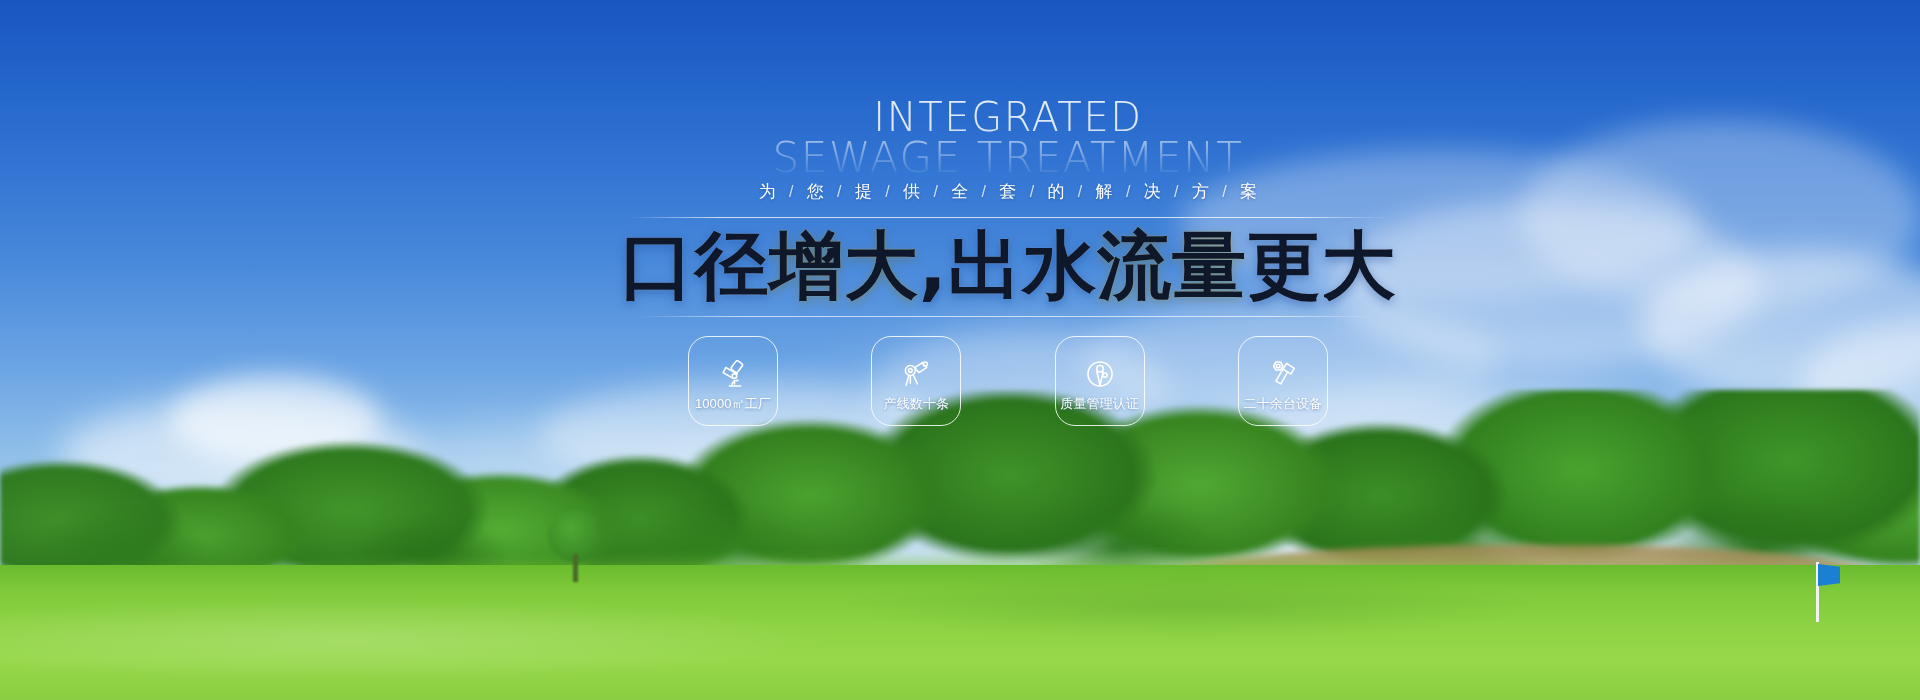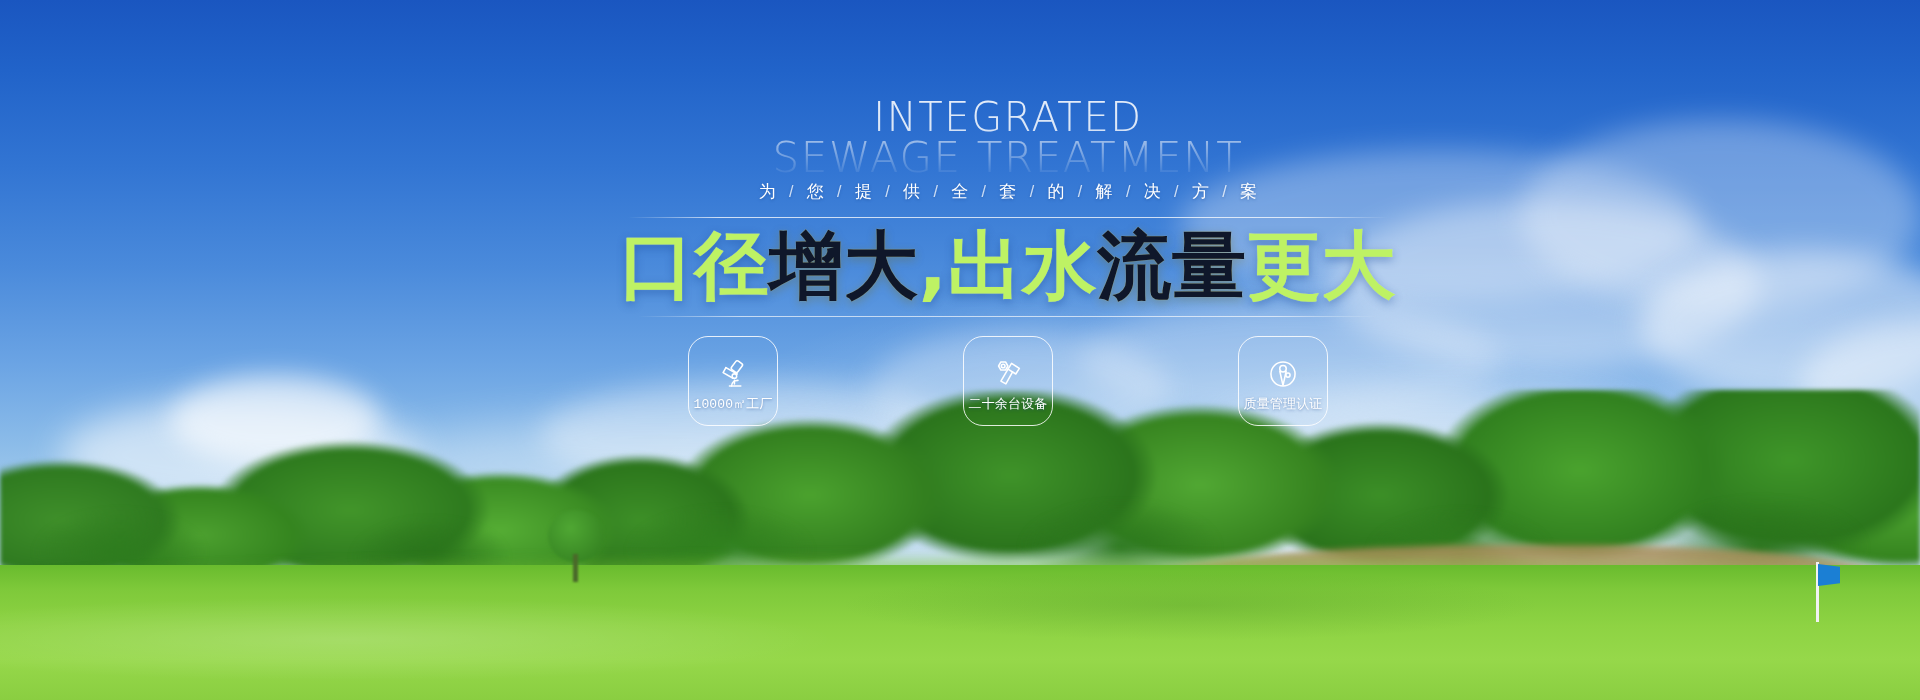--- a/index.html
+++ b/index.html
@@ -146,41 +146,40 @@
     margin-top:14px;height:1px;width:100%;
     background:linear-gradient(to right,rgba(255,255,255,0),rgba(255,255,255,.75) 12%,rgba(255,255,255,.75) 88%,rgba(255,255,255,0));
   }
 
   .headline{
     top:228px;width:1300px;
     font-family:"DejaVu Sans","Liberation Sans",sans-serif;
     font-weight:700;font-size:74px;line-height:1.0;
     letter-spacing:.01em;white-space:nowrap;
   }
-  .headline .w{color:#bef264;text-shadow:0 3px 10px rgba(25,70,150,.45),0 0 1px rgba(255,255,255,.6);}
+  .headline .w{color:#0f172a;text-shadow:0 3px 10px rgba(25,70,150,.45),0 0 1px rgba(255,255,255,.6);}
   .headline .y{color:#0f172a;text-shadow:0 3px 10px rgba(120,110,20,.35),0 0 1px rgba(255,240,120,.7);}
 
   .head-rule{
     top:316px;width:740px;height:1px;
     background:linear-gradient(to right,rgba(255,255,255,0),rgba(255,255,255,.65) 14%,rgba(255,255,255,.65) 86%,rgba(255,255,255,0));
   }
 
   
   .badges{
     top:336px;width:640px;
     display:flex;justify-content:space-between;align-items:flex-start;
   }
   .badge{
     width:90px;height:90px;box-sizing:border-box;
     border:1px solid rgba(255,255,255,.85);
     border-radius:20px;
     display:flex;flex-direction:column;align-items:center;justify-content:flex-start;
     padding-top:20px;
     position:relative;
-    font-family:Liberation Mono, monospace;
   }
   .badge .bicon{width:34px;height:34px;display:block;}
   .badge .blabel{
     position:absolute;left:50%;transform:translateX(-50%);
     bottom:12px;white-space:nowrap;
     font-size:13px;color:#ffffff;letter-spacing:.01em;
     text-shadow:0 1px 3px rgba(20,60,130,.45);
   }
 </style>
 </head>
@@ -271,38 +270,50 @@
           <path d="M30 24 L14 15"></path>
           <path d="M14 15 L10 22 L24 30"></path>
           <circle cx="26" cy="27" r="3.2"></circle>
           <path d="M26 33 v5"></path>
           <path d="M19 41 h16"></path>
           <path d="M22 41 c0 -5 4 -8 9 -8"></path>
         </svg>
         <span class="blabel">10000㎡工厂</span>
       </div>
 
+      <div class="badge">
+        <svg class="bicon" viewBox="0 0 48 48" fill="none" stroke="#ffffff" stroke-width="2.2" stroke-linecap="round" stroke-linejoin="round">
+          <circle cx="16" cy="19" r="7"></circle>
+          <circle cx="16" cy="19" r="2.6"></circle>
+          <path d="M22 15 L33 8 l6 7 -11 7 z"></path>
+          <circle cx="37" cy="10" r="3"></circle>
+          <path d="M14 26 L10 40"></path>
+          <path d="M20 25 L26 38"></path>
+          <path d="M16 26 v11"></path>
+        </svg>
+        <span class="blabel">产线数十条</span>
+      </div>
+
+      <div class="badge">
+        <svg class="bicon" viewBox="0 0 48 48" fill="none" stroke="#ffffff" stroke-width="2.2" stroke-linecap="round" stroke-linejoin="round">
+          <circle cx="24" cy="24" r="17"></circle>
+          <circle cx="24" cy="16.5" r="4.6"></circle>
+          <path d="M19.6 20.5 L24 40 L28.4 20.5"></path>
+          <path d="M31 22.5 a3 3 0 1 1 0 6 a3 3 0 0 1 0 -6"></path>
+        </svg>
+        <span class="blabel">质量管理认证</span>
+      </div>
 
       <div class="badge">
         <svg class="bicon" viewBox="0 0 48 48" fill="none" stroke="#ffffff" stroke-width="2.2" stroke-linecap="round" stroke-linejoin="round">
           <path d="M14 7 l6.5 0 3.3 5.7 -3.3 5.7 -6.5 0 -3.3 -5.7 z"></path>
           <circle cx="17.2" cy="12.7" r="2.6"></circle>
           <path d="M29 9 L40 16 L35 24 L24 17 z"></path>
           <path d="M30.5 21 L21 38 L14 34 L24 17"></path>
         </svg>
         <span class="blabel">二十余台设备</span>
       </div>
 
-      <div class="badge">
-        <svg class="bicon" viewBox="0 0 48 48" fill="none" stroke="#ffffff" stroke-width="2.2" stroke-linecap="round" stroke-linejoin="round">
-          <circle cx="24" cy="24" r="17"></circle>
-          <circle cx="24" cy="16.5" r="4.6"></circle>
-          <path d="M19.6 20.5 L24 40 L28.4 20.5"></path>
-          <path d="M31 22.5 a3 3 0 1 1 0 6 a3 3 0 0 1 0 -6"></path>
-        </svg>
-        <span class="blabel">质量管理认证</span>
-      </div>
-
 
     </div>
 
   </div>
 </div>
 
 </body></html>

